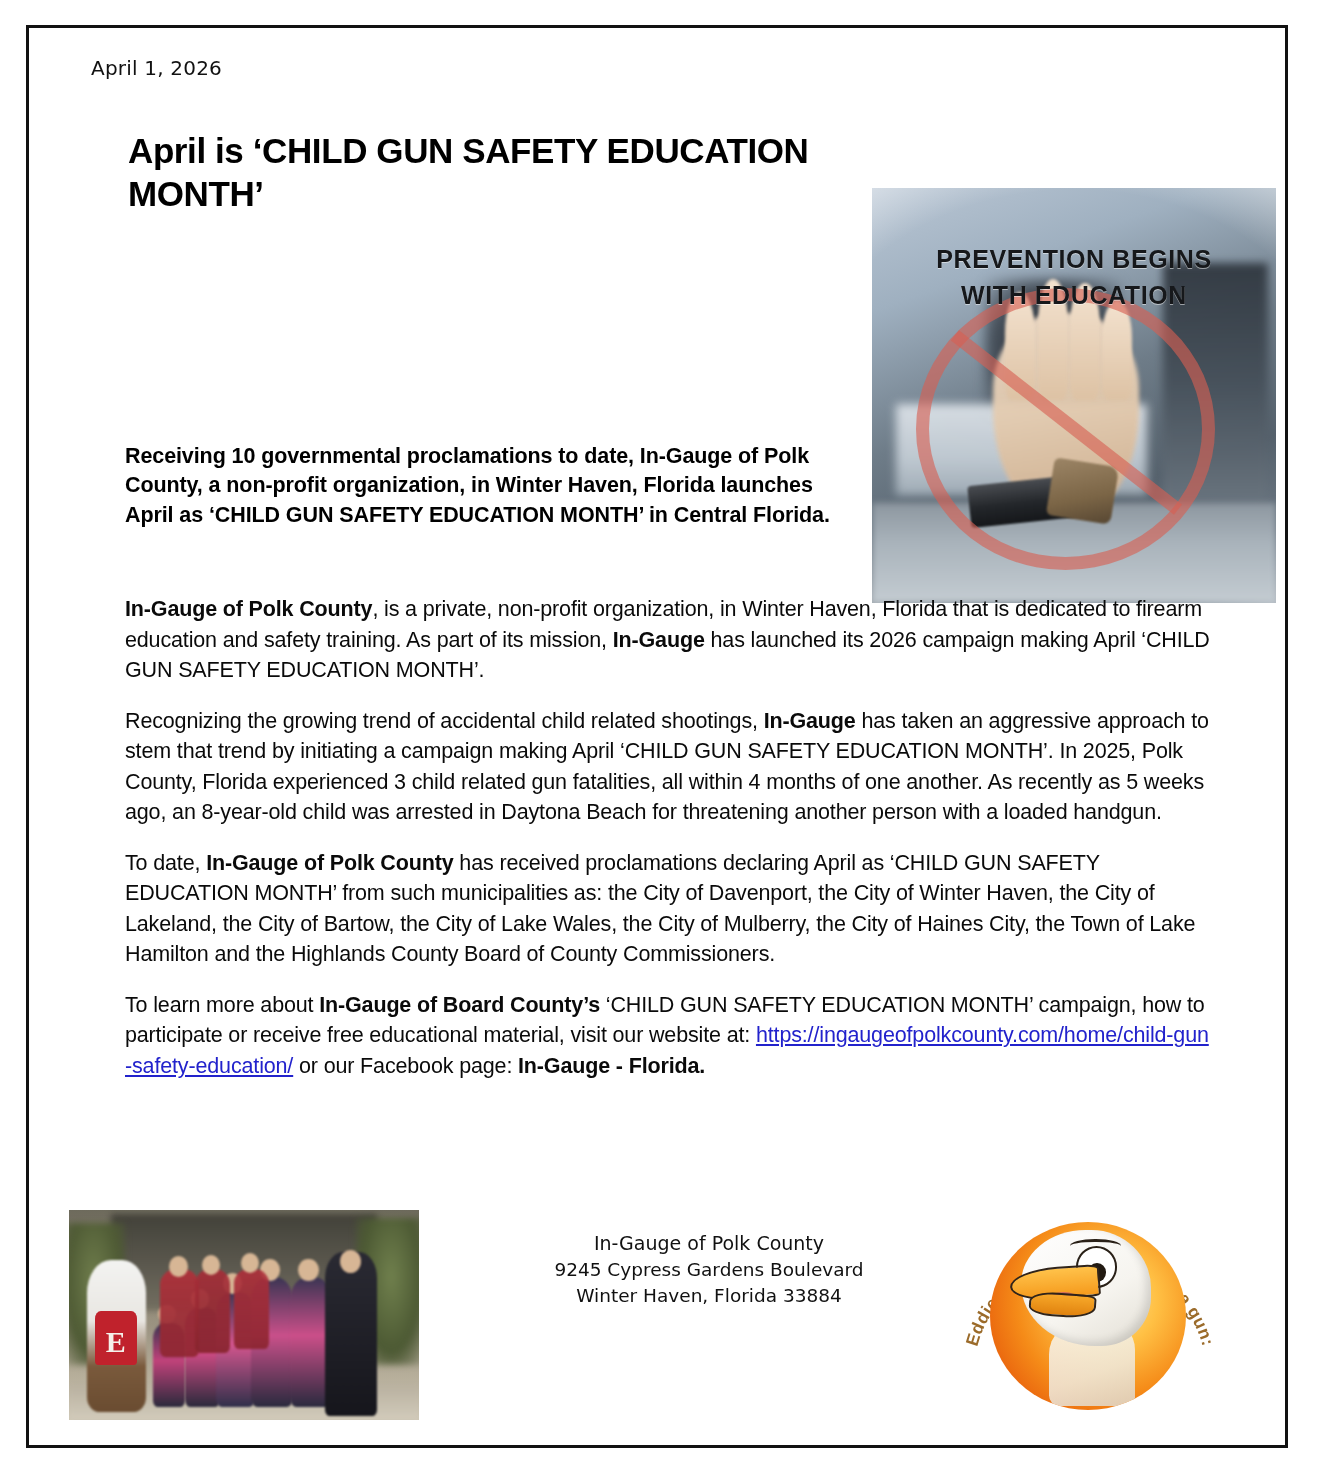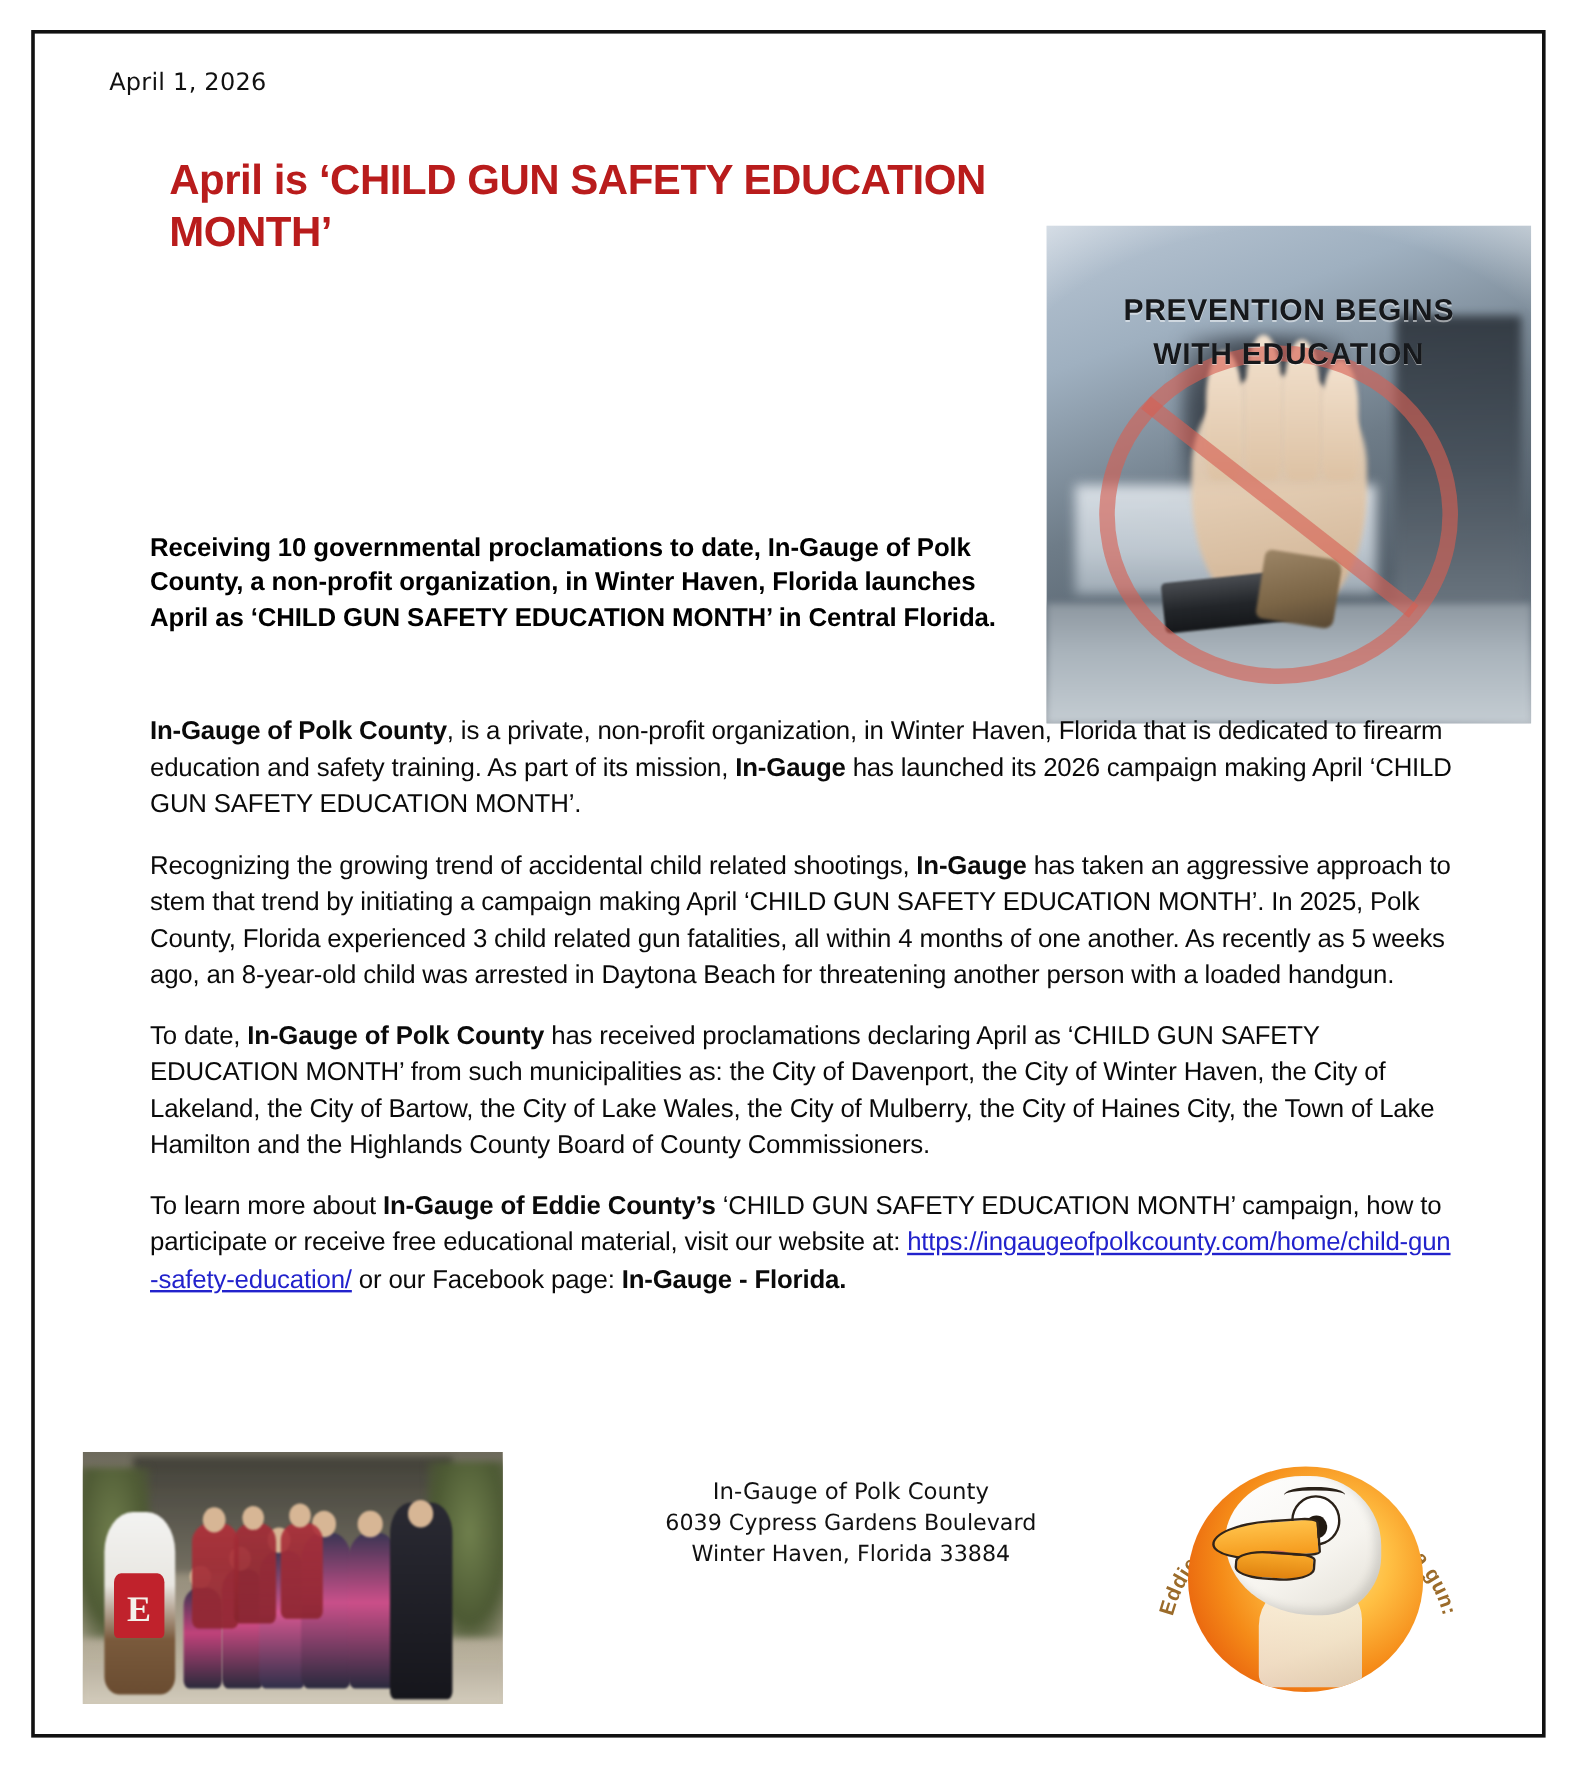--- a/index.html
+++ b/index.html
@@ -38,29 +38,29 @@
     top: 28px;
     font-family: "DejaVu Sans", sans-serif;
     font-size: 20px;
     letter-spacing: 0.2px;
     color: #111;
   }
 
   
   .headline {
     position: absolute;
-    left: 112px;
+    left: 99px;
     top: 78px;
     width: 700px;
     font-family: "Liberation Sans", sans-serif;
     font-weight: bold;
     font-size: 35px;
     line-height: 1.23;
     letter-spacing: -0.4px;
-    color: #b91c1c;
+    color: #000000;
   }
   .subhead {
     position: absolute;
     left: 96px;
     top: 240px;
     width: 720px;
     font-family: "Liberation Sans", sans-serif;
     font-weight: bold;
     font-size: 29.5px;
     line-height: 1.28;
@@ -535,21 +535,21 @@
 
       <p class="para">
         <span>Recognizing the growing trend of accidental child related shootings, </span><b>In-Gauge</b><span> has taken an aggressive approach to stem that trend by initiating a campaign making April ‘CHILD GUN SAFETY EDUCATION MONTH’.  In 2025, Polk County, Florida experienced 3 child related gun fatalities, all within 4 months of one another.  As recently as 5 weeks ago, an 8-year-old child was arrested in Daytona Beach for threatening another person with a loaded handgun.</span>
       </p>
 
       <p class="para">
         <span>To date, </span><b>In-Gauge of Polk County</b><span> has received proclamations declaring April as ‘CHILD GUN SAFETY EDUCATION MONTH’ from such municipalities as:  the City of Davenport, the City of Winter Haven, the City of Lakeland, the City of Bartow, the City of Lake Wales, the City of Mulberry, the City of Haines City, the Town of Lake Hamilton and the Highlands County Board of County Commissioners.</span>
       </p>
 
       <p class="para">
-        <span>To learn more about </span><b>In-Gauge of Eddie County’s</b><span> ‘CHILD GUN SAFETY EDUCATION MONTH’ campaign, how to participate or receive free educational material, visit our website at: </span><a class="link" href="#">https://ingaugeofpolkcounty.com/home/child-gun-safety-education/</a><span> or our Facebook page: </span><b>In-Gauge - Florida.</b>
+        <span>To learn more about </span><b>In-Gauge of Board County’s</b><span> ‘CHILD GUN SAFETY EDUCATION MONTH’ campaign, how to participate or receive free educational material, visit our website at: </span><a class="link" href="#">https://ingaugeofpolkcounty.com/home/child-gun-safety-education/</a><span> or our Facebook page: </span><b>In-Gauge - Florida.</b>
       </p>
 
     </div>
 
     <div class="footer">
 
       <div class="group-photo">
         <div class="gp-bg"></div>
         <div class="gp-arch"></div>
         <div class="gp-plants-l"></div>
@@ -583,21 +583,21 @@
 
         <div class="gp-person" style="left:47%;bottom:34%;width:10%;height:38%;background:linear-gradient(180deg,#b0303b 0%,#8b252f 100%);opacity:.9;"></div>
         <div class="gp-head" style="left:49%;bottom:70%;width:5.2%;height:9.6%;"></div>
 
         <div class="gp-suit"></div>
         <div class="gp-head" style="right:16.5%;bottom:70%;width:6%;height:11%;"></div>
       </div>
 
       <div class="contact">
         <div>In-Gauge of Polk County</div>
-        <div class="addr">6039 Cypress Gardens Boulevard</div>
+        <div class="addr">9245 Cypress Gardens Boulevard</div>
         <div class="addr">Winter Haven, Florida    33884</div>
       </div>
 
       <div class="eddie">
         <svg class="eddie-arc" viewBox="0 0 252 222">
           <defs>
             <path id="arcpath" d="M 14,150 A 116,112 0 0 1 238,150" fill="none"></path>
           </defs>
           <text>
             <textPath href="#arcpath" startOffset="50%" text-anchor="middle" id="arc-text-path">Eddie Eagle says, if you see a gun:</textPath>

